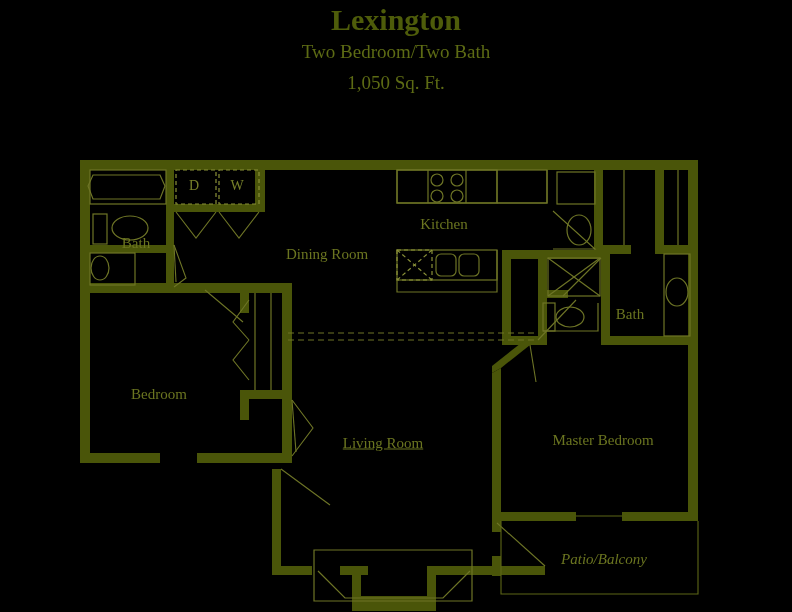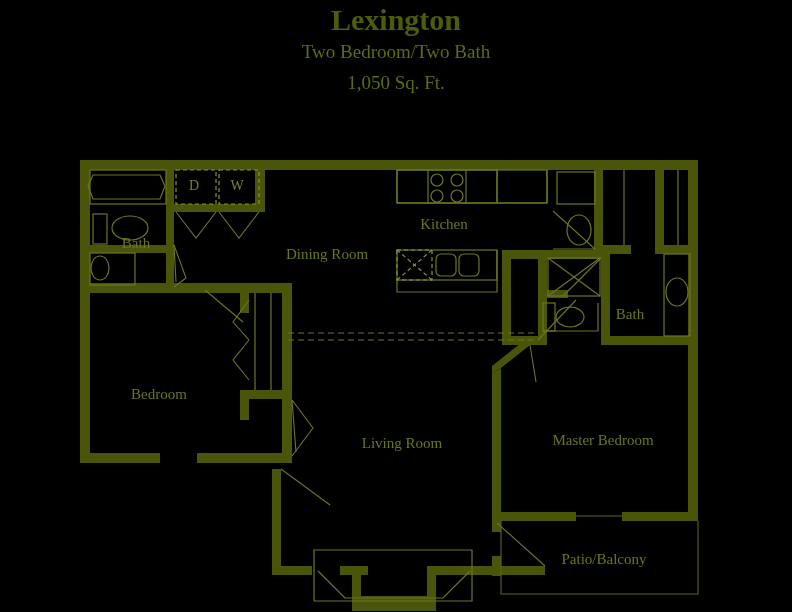--- a/index.html
+++ b/index.html
@@ -283,20 +283,20 @@
     <g>
       <path class="swing" d="M530,345 L536,382"></path>
     </g>
   </svg>
 
   <div class="room-label" style="left:136px; top:243px;">Bath</div>
   <div class="room-label" style="left:444px; top:224px;">Kitchen</div>
   <div class="room-label" style="left:321px; top:254px;margin-left:6px;">Dining Room</div>
   <div class="room-label" style="left:630px; top:314px;">Bath</div>
   <div class="room-label" style="left:159px; top:386px;margin-top:8px;">Bedroom</div>
-  <div class="room-label" style="left:402px; top:443px;">Living Room</div>
+  <div class="room-label" style="left:383px; top:443px;text-decoration:underline;">Living Room</div>
   <div class="room-label" style="left:603px; top:440px;text-align:right;">Master Bedroom</div>
-  <div class="room-label" style="left:604px; top:559px;">Patio/Balcony</div>
+  <div class="room-label" style="left:604px; top:559px;font-style:italic;">Patio/Balcony</div>
 
   <div class="appliance-label" style="left:194px; top:186px;">D</div>
   <div class="appliance-label" style="left:237px; top:186px;">W</div>
 
 </div>
 
 </body></html>

